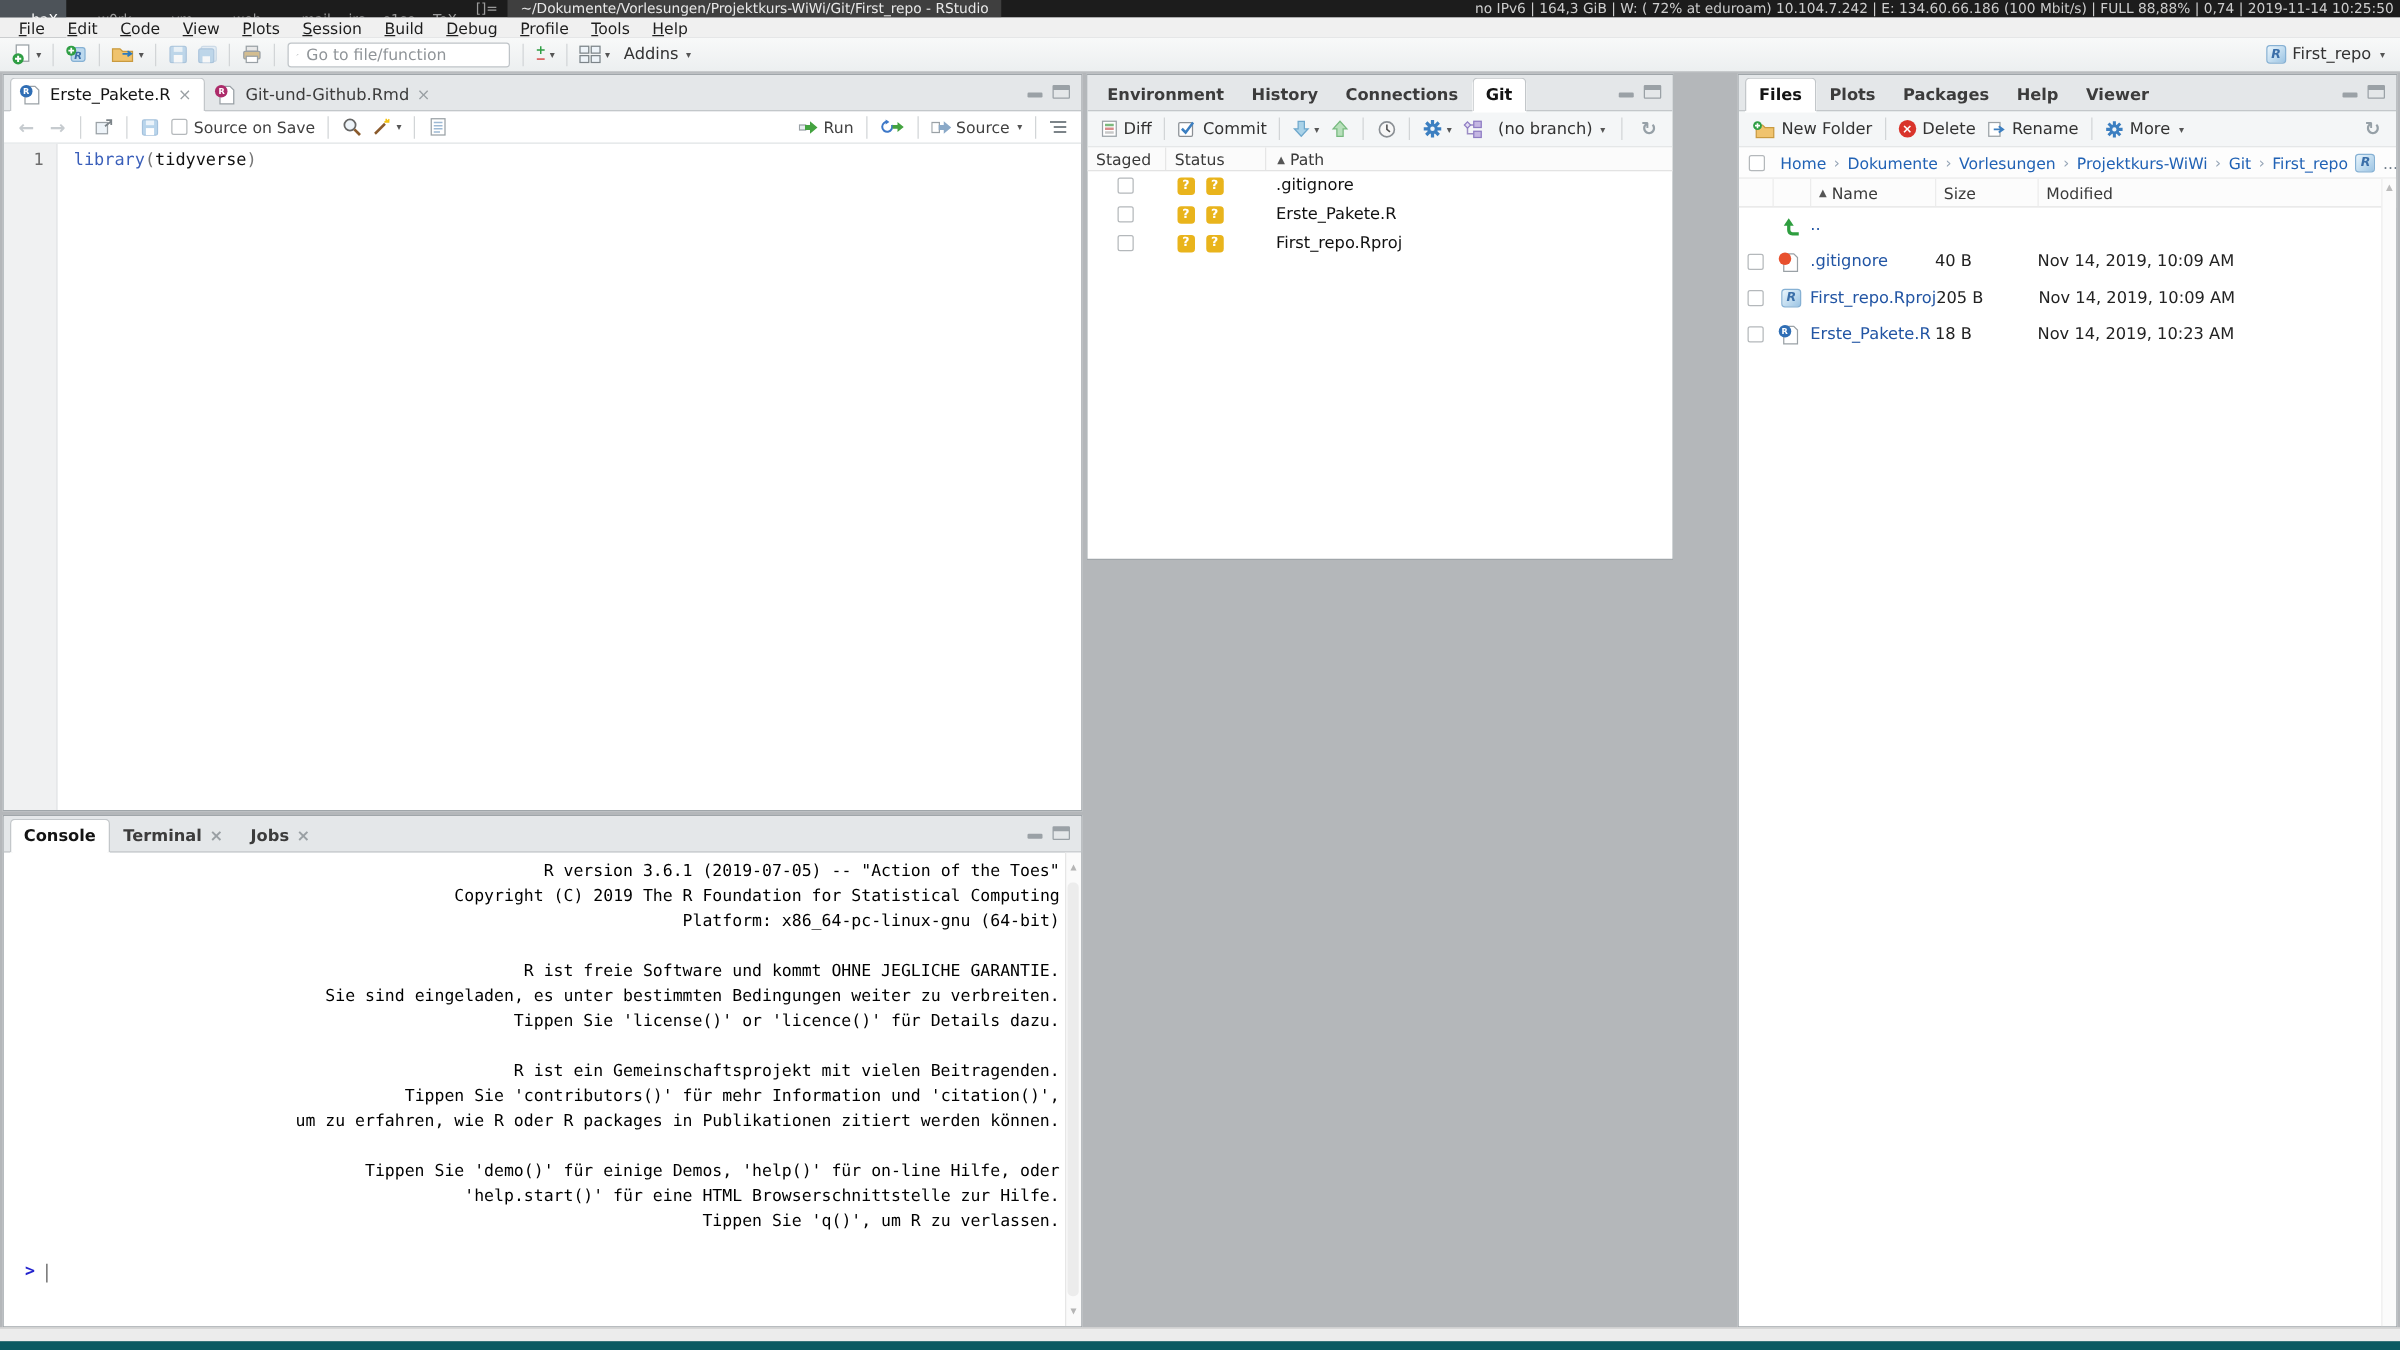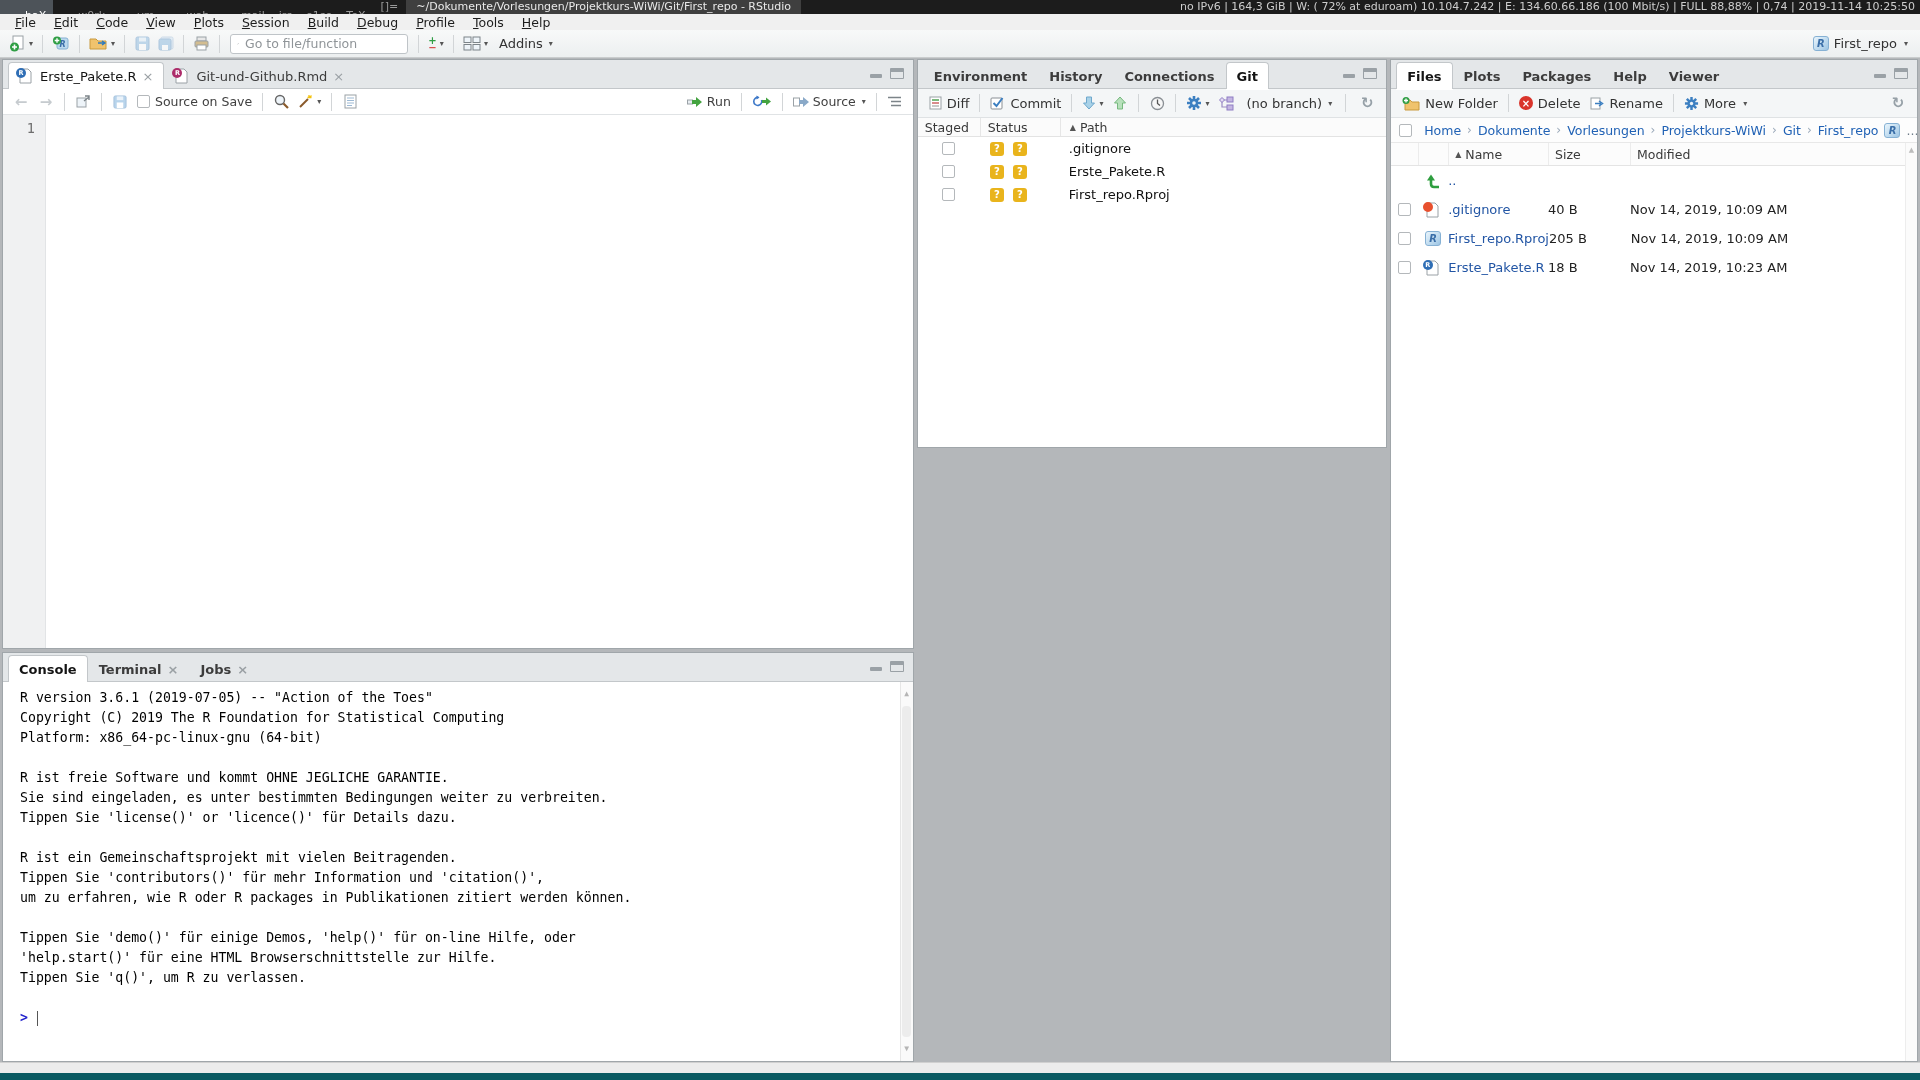--- a/index.html
+++ b/index.html
@@ -34,21 +34,21 @@
   .project-sel { margin-left:auto; display:flex; align-items:center; gap:5px; font-size:13px; color:#333; padding-right:6px; }
 
   
   .main { flex:1; display:flex; gap:3px; padding:1px 2px 0 2px; background:#b4b7ba; min-height:0; }
   .col-left { width:1266px; display:flex; flex-direction:column; gap:3px; min-height:0; }
   .col-right { flex:1; display:flex; gap:3px; min-height:0; }
   .pane { background:#fff; border:1px solid #a0a6aa; display:flex; flex-direction:column; overflow:hidden; min-height:0; }
   .editor-pane { height:590px; flex:0 0 auto; }
   .console-pane { flex:1; }
   .git-pane { height:389px; flex:0 0 auto; }
-  .files-pane { flex:1; }
+  .files-pane { flex:1;margin-left:48px; }
 
   
   .tabbar { height:29px; background:#e4e7e9; display:flex; align-items:flex-end; padding-left:5px; border-bottom:1px solid #c3c7ca; position:relative; flex:0 0 auto; }
   .tab { height:27px; display:flex; align-items:center; gap:6px; padding:0 10px; font-size:13px; color:#3c3c3c; border:1px solid transparent; border-bottom:none; margin-bottom:-1px; white-space:nowrap; }
   .tab.active { background:#fff; border-color:#c3c7ca; border-radius:4px 4px 0 0; color:#141414; box-shadow:0 1px 0 #fff; }
   .tab .close { color:#9aa0a4; font-size:13px; }
   .tab.bold { font-weight:bold; }
   .minmax { position:absolute; right:9px; top:8px; display:flex; gap:7px; align-items:center; }
   .mm { width:14px; height:11px; position:relative; }
   .mm-min::after { content:""; position:absolute; left:1px; right:1px; bottom:1px; height:4px; background:#9aa1a6; border-radius:1px; }
@@ -75,21 +75,21 @@
   .kw { color:#3a5fba; } .paren { color:#777; } .arg { color:#111; }
   .ed-status { height:22px; background:#eef1f3; border-top:1px solid #d9dcde; display:flex; align-items:center; font-size:12px; color:#3f3f3f; padding:0 12px 0 26px; gap:10px; flex:0 0 auto; }
   .diamond { color:#74c8dd; font-size:11px; }
   .updn { display:inline-flex; flex-direction:column; font-size:6px; line-height:5px; color:#707070; }
   .ed-status .right { margin-left:auto; display:flex; gap:5px; align-items:center; }
 
   
   .wd-bar { height:25px; background:#f3f4f5; border-bottom:1px solid #e2e4e6; display:flex; align-items:center; padding:0 15px; font-size:12.5px; color:#333; gap:9px; flex:0 0 auto; }
   .wd-arrow { color:#c0c4c6; font-size:13px; }
   .console-body { flex:1; position:relative; padding:6px 17px 0 17px; font-family:"DejaVu Sans Mono","Liberation Mono",monospace; font-size:13.2px; line-height:20px; color:#000; overflow:hidden; }
-  .console-body pre { font:inherit; white-space:pre; }
+  .console-body pre { font:inherit; white-space:pre;text-align:right; }
   .prompt-row { display:flex; align-items:center; margin-top:20px; }
   .prompt { color:#2323cd; font-weight:bold; }
   .caret { width:1px; height:15px; background:#555; margin-left:9px; }
   .v-scroll { position:absolute; right:0; top:0; bottom:0; width:13px; background:#fafafa; border-left:1px solid #e6e6e6; display:flex; flex-direction:column; justify-content:space-between; align-items:center; padding:2px 0; color:#b5b5b5; font-size:8px; }
   .v-thumb { flex:1; width:9px; margin:2px 0; background:#ececec; border-radius:4px; }
 
   
   .pane-toolbar { height:29px; display:flex; align-items:center; gap:3px; padding:0 8px; background:#f4f6f7; border-bottom:1px solid #dfe2e4; font-size:13px; color:#333; flex:0 0 auto; }
   .pt-right { margin-left:auto; display:flex; align-items:center; gap:6px; }
 
@@ -378,20 +378,21 @@
             <span class="tsep"></span>
             <span class="icon-btn">
               <svg width="15" height="11" viewBox="0 0 15 11">
                   <path d="M1 1.5h13M4 5.5h10M4 9.5h10" stroke="#7c8489" stroke-width="1.6"></path>
                 </svg>
             </span>
           </span>
         </div>
         <div class="code-area">
           <div class="gutter"><span>1</span></div>
+          <div class="code-line"><span class="kw">library</span><span class="paren">(</span><span class="arg">tidyverse</span><span class="paren">)</span></div>
         </div>
       </div>
 
       <div class="pane console-pane">
         <div class="tabbar">
           <span class="tab bold active">
               <span>Console</span>
             </span>
           <span class="tab bold">
               <span>Terminal</span>

